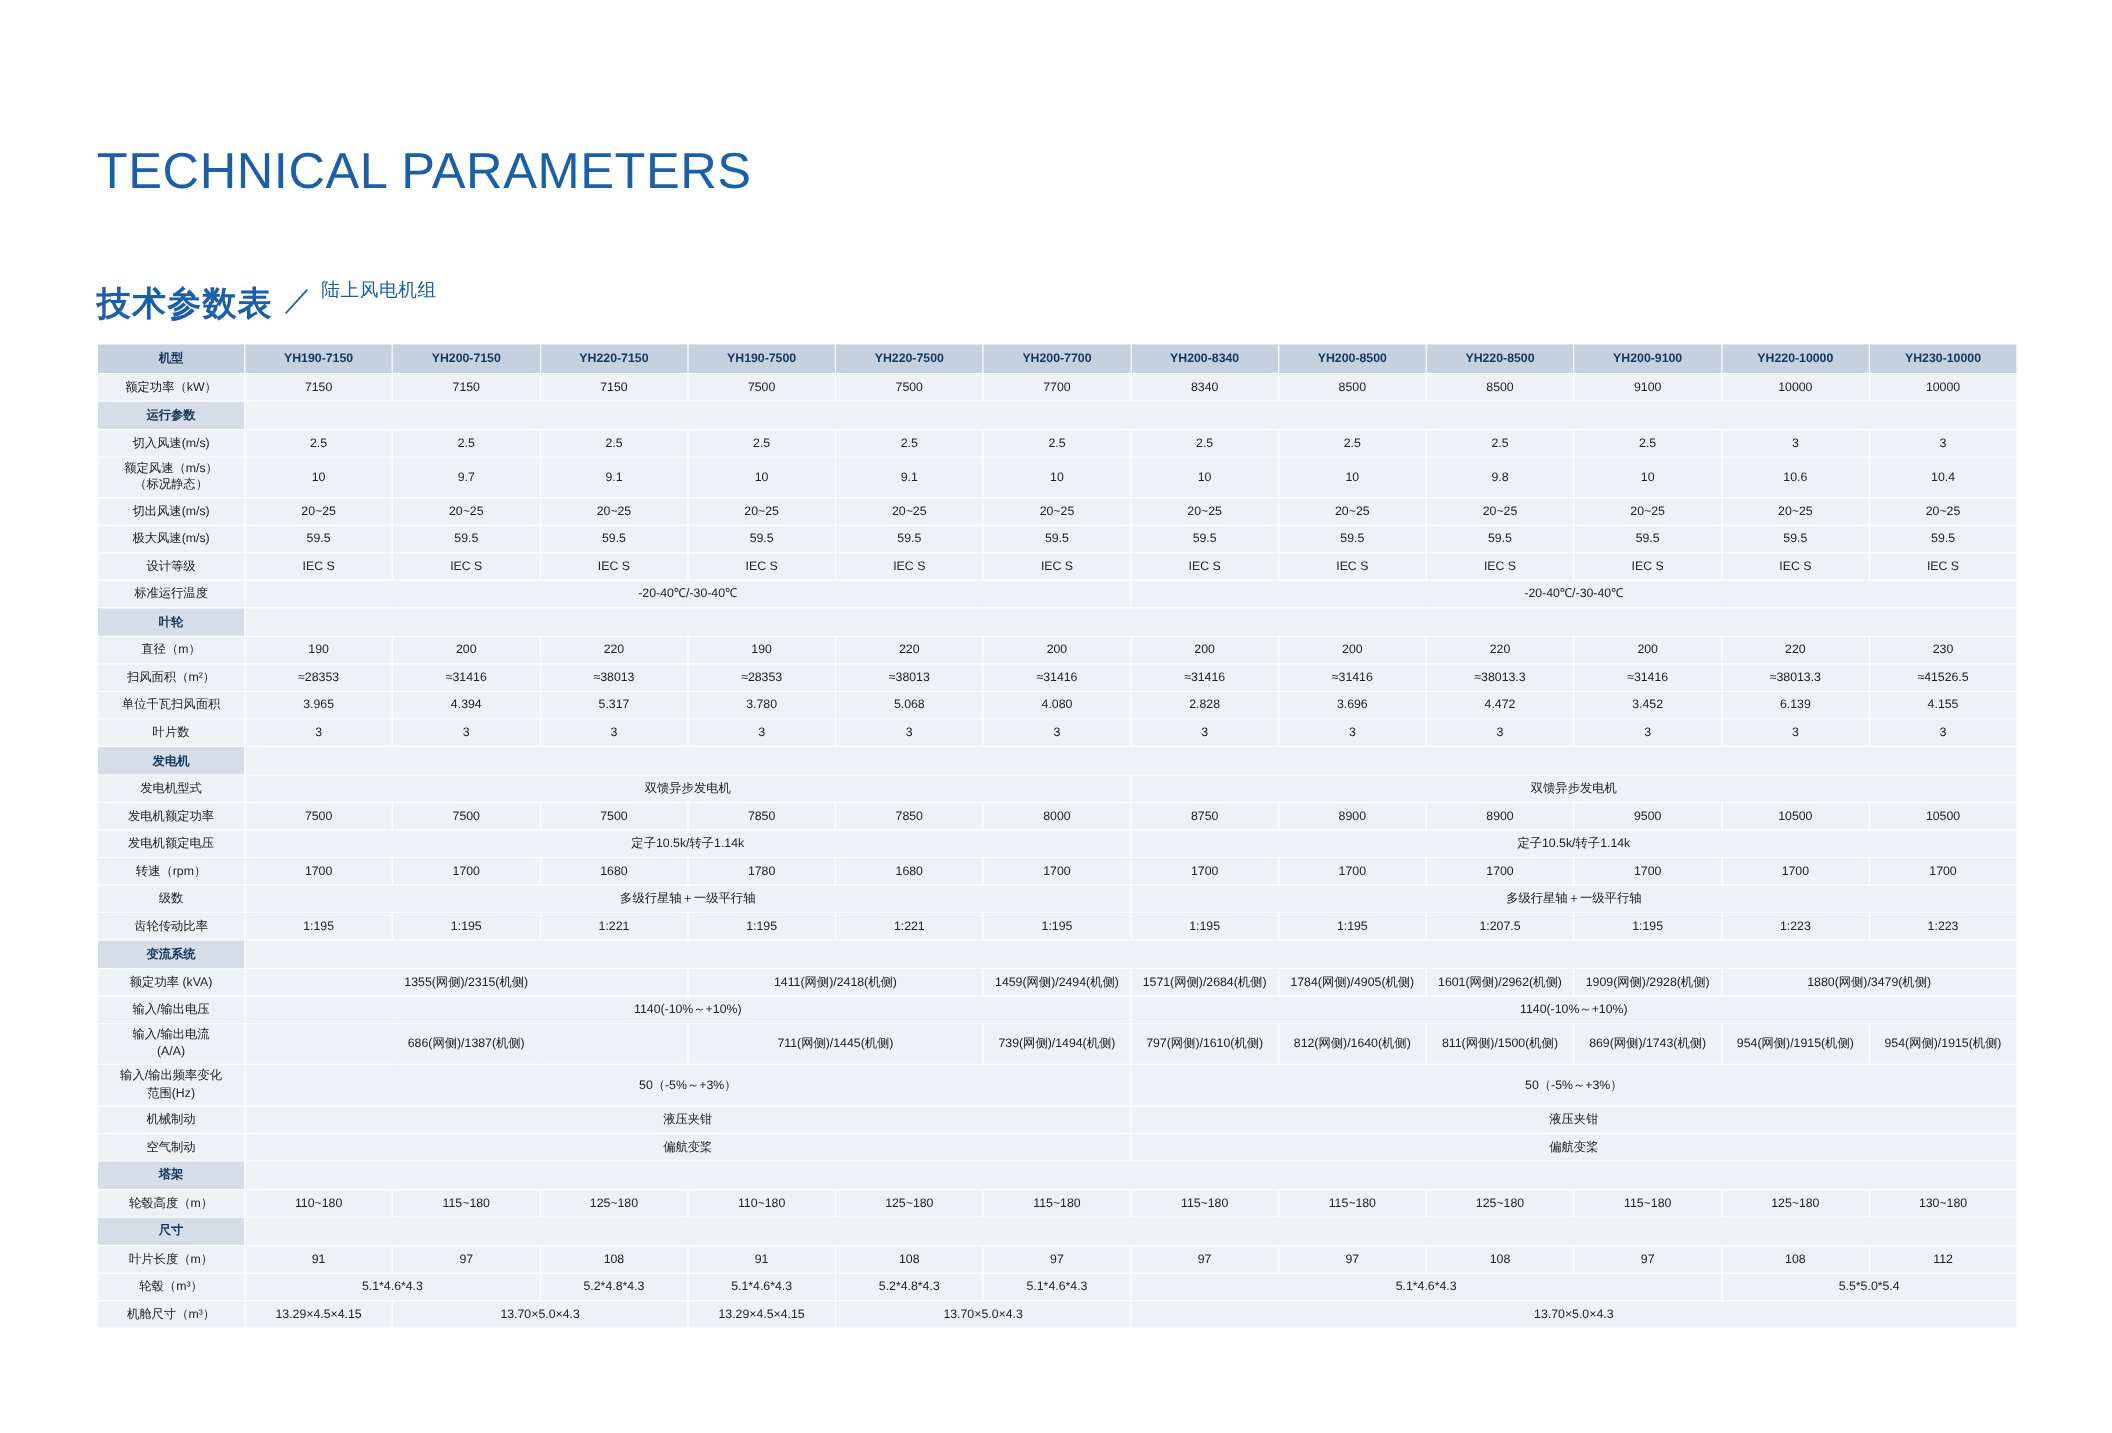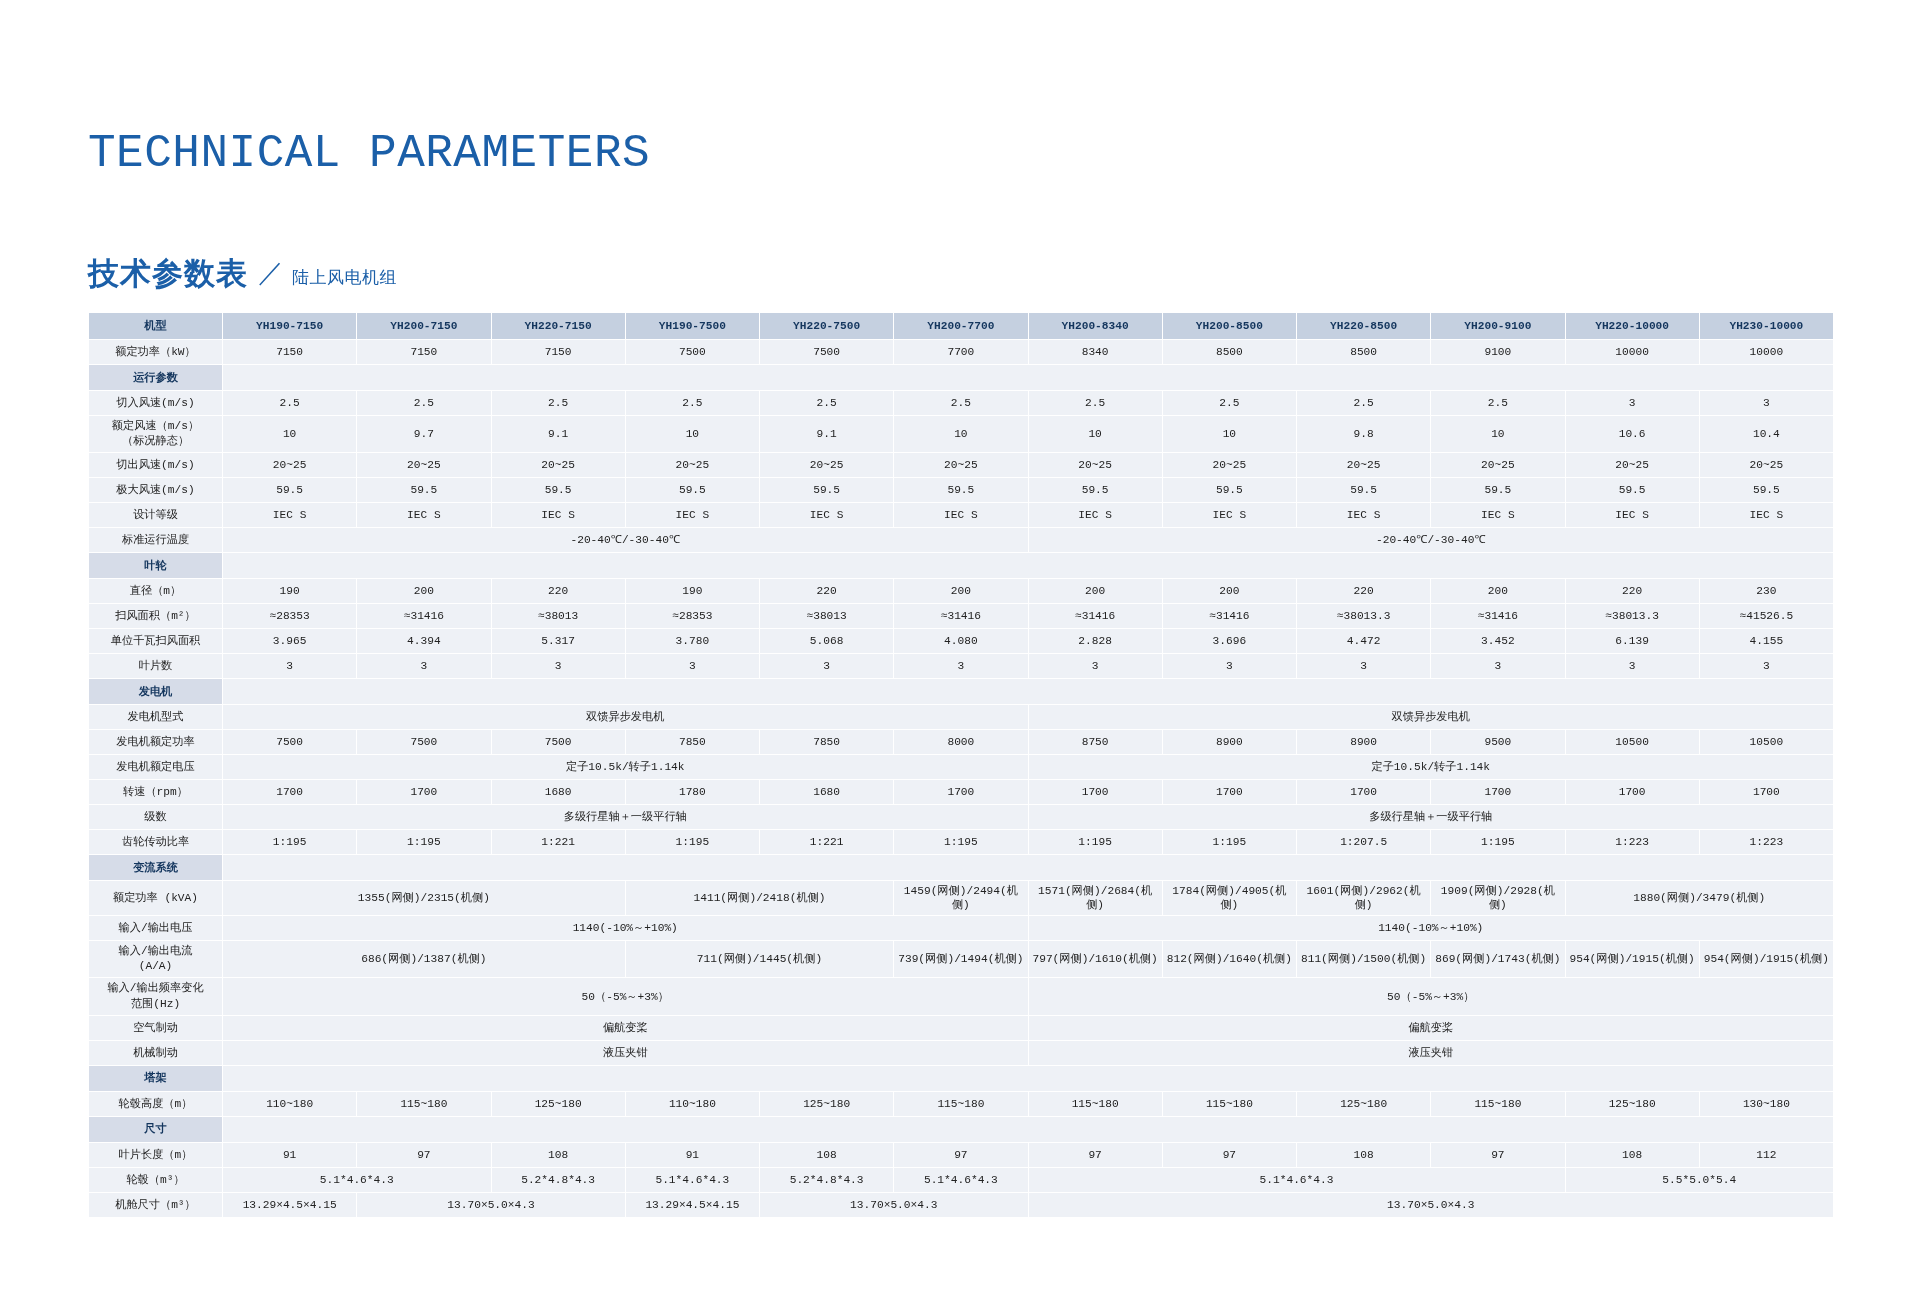--- a/index.html
+++ b/index.html
@@ -13,21 +13,20 @@
     font-family: "Liberation Sans", sans-serif;
     color: #1a1a1a;
     position: relative;
     overflow: hidden;
   }
   .page {
     position: absolute;
     left: 0; top: 0;
     width: 1920px;
     height: 1073px;
-    font-family: Liberation Mono, monospace;
   }
   .title-en {
     position: absolute;
     left: 88px;
     top: 128px;
     font-size: 46px;
     letter-spacing: 0.5px;
     color: #1b5fa8;
     font-weight: 400;
     white-space: nowrap;
@@ -50,21 +49,21 @@
   }
   .title-slash {
     font-size: 26px;
     color: #1b5fa8;
     margin: 0 8px 1px 10px;
     font-weight: 300;
   }
   .title-sub {
     font-size: 17px;
     color: #1b5fa8;
-    margin-bottom: 2px;
+    margin-bottom: 16px;
     letter-spacing: 0.5px;
   }
 
   table.spec {
     position: absolute;
     left: 88px;
     top: 312px;
     width: 1745px;
     border-collapse: collapse;
     table-layout: fixed;
@@ -414,28 +413,28 @@
         </tr>
         <tr>
           <td class="labelcol tall2">
             <span class="twoline">输入/输出频率变化</span>
             <span class="twoline">范围(Hz)</span>
           </td>
           <td colspan="6" class=" tall2">50（-5%～+3%）</td>
           <td colspan="6" class=" tall2">50（-5%～+3%）</td>
         </tr>
         <tr>
+          <td class="labelcol">机械制动</td>
+          <td colspan="6" class="">液压夹钳</td>
+          <td colspan="6" class="">液压夹钳</td>
+        </tr>
+        <tr>
           <td class="labelcol">空气制动</td>
           <td colspan="6" class="">偏航变桨</td>
           <td colspan="6" class="">偏航变桨</td>
-        </tr>
-        <tr>
-          <td class="labelcol">机械制动</td>
-          <td colspan="6" class="">液压夹钳</td>
-          <td colspan="6" class="">液压夹钳</td>
         </tr>
         <tr class="section">
           <td class="labelcol">塔架</td>
           <td colspan="12" class="sectionfill"></td>
         </tr>
         <tr>
           <td class="labelcol">轮毂高度（m）</td>
           <td class="">110~180</td>
           <td class="">115~180</td>
           <td class="">125~180</td>

